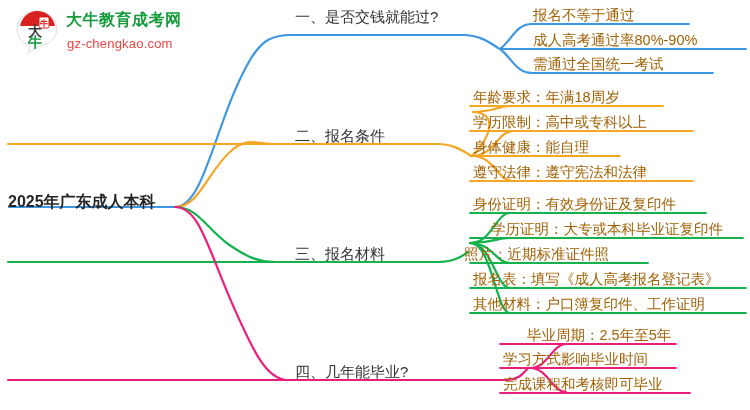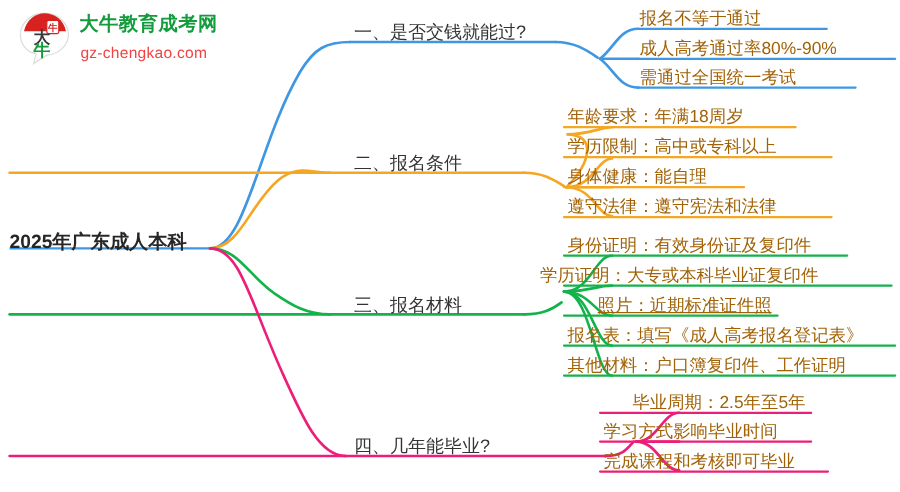--- a/index.html
+++ b/index.html
@@ -119,35 +119,35 @@
       <text x="30" y="17" font-size="8" font-weight="bold" fill="#d8221f" text-anchor="middle" font-family="'Liberation Sans','DejaVu Sans',sans-serif">牛</text>
       <text x="21" y="27" font-size="14" font-weight="bold" fill="#3a3a3a" text-anchor="middle" font-family="'Liberation Sans','DejaVu Sans',sans-serif">大</text>
       <text x="21" y="38" font-size="14" font-weight="bold" fill="#149b3c" text-anchor="middle" font-family="'Liberation Sans','DejaVu Sans',sans-serif">牛</text>
     </svg>
     <div class="logo-text-cn">大牛教育成考网</div>
     <div class="logo-text-url">gz-chengkao.com</div>
   </div>
 
   <div class="node root-node" style="left:8px;top:192px;">2025年广东成人本科</div>
 
-  <div class="node branch-node" style="left:295px;top:18px;">一、是否交钱就能过?</div>
+  <div class="node branch-node" style="left:295px;top:8px;">一、是否交钱就能过?</div>
   <div class="node leaf-node" style="left:533px;top:6px;">报名不等于通过</div>
   <div class="node leaf-node" style="left:533px;top:31px;">成人高考通过率80%-90%</div>
   <div class="node leaf-node" style="left:533px;top:55px;">需通过全国统一考试</div>
 
   <div class="node branch-node" style="left:295px;top:127px;">二、报名条件</div>
   <div class="node leaf-node" style="left:473px;top:88px;">年龄要求：年满18周岁</div>
   <div class="node leaf-node" style="left:473px;top:113px;">学历限制：高中或专科以上</div>
   <div class="node leaf-node" style="left:473px;top:138px;">身体健康：能自理</div>
   <div class="node leaf-node" style="left:473px;top:163px;">遵守法律：遵守宪法和法律</div>
 
   <div class="node branch-node" style="left:295px;top:245px;">三、报名材料</div>
   <div class="node leaf-node" style="left:473px;top:195px;">身份证明：有效身份证及复印件</div>
-  <div class="node leaf-node" style="left:450px;top:220px;">学历证明：大专或本科毕业证复印件</div>
-  <div class="node leaf-node" style="left:498px;top:245px;text-decoration:underline;">照片：近期标准证件照</div>
+  <div class="node leaf-node" style="left:491px;top:220px;">学历证明：大专或本科毕业证复印件</div>
+  <div class="node leaf-node" style="left:464px;top:245px;">照片：近期标准证件照</div>
   <div class="node leaf-node" style="left:473px;top:270px;">报名表：填写《成人高考报名登记表》</div>
   <div class="node leaf-node" style="left:473px;top:295px;">其他材料：户口簿复印件、工作证明</div>
 
   <div class="node branch-node" style="left:295px;top:363px;">四、几年能毕业?</div>
   <div class="node leaf-node" style="left:527px;top:326px;text-align:right;">毕业周期：2.5年至5年</div>
   <div class="node leaf-node" style="left:503px;top:350px;">学习方式影响毕业时间</div>
   <div class="node leaf-node" style="left:503px;top:375px;">完成课程和考核即可毕业</div>
 
 </div>
 

